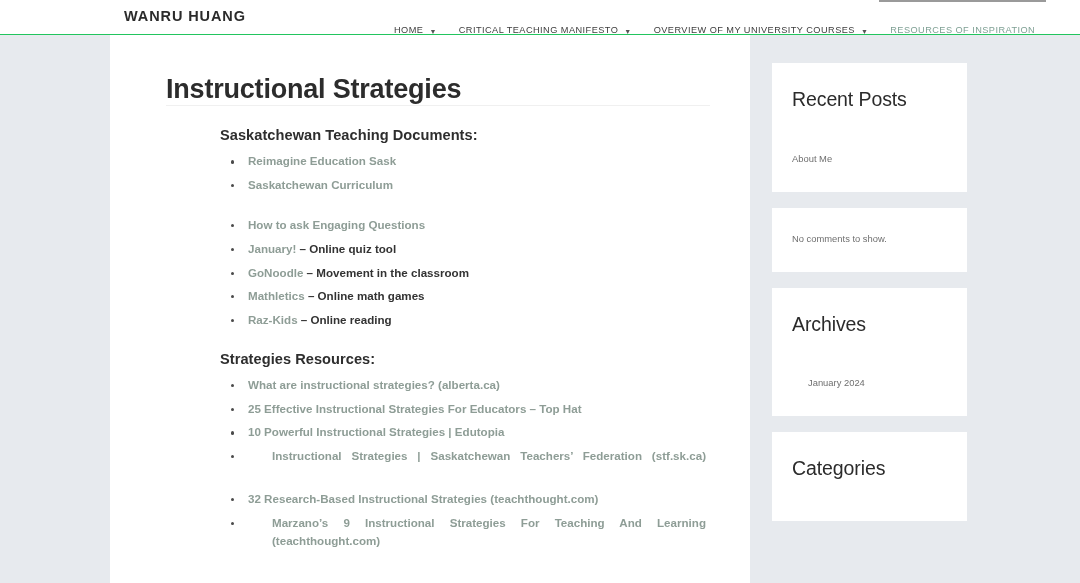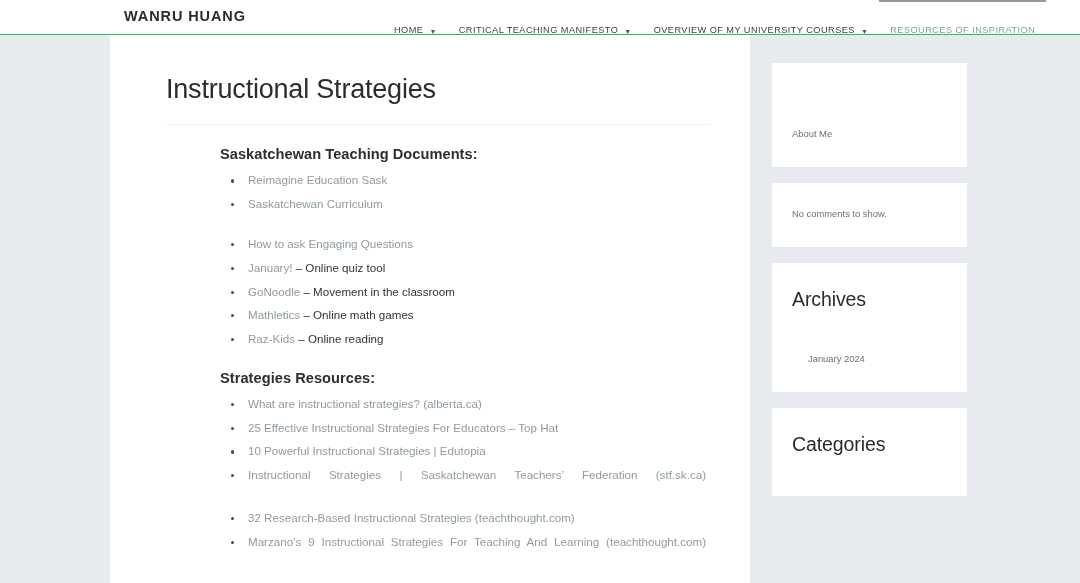--- a/index.html
+++ b/index.html
@@ -93,42 +93,42 @@
     height: 548px;
     background: #ffffff;
   }
 
   .content-inner {
     padding: 38px 40px 0 56px;
   }
 
   .page-title {
     font-size: 27px;
-    font-weight: normal;
+    font-weight: bold;
     color: #2c2c2c;
     letter-spacing: -0.2px;
     line-height: 1.2;
-    padding-bottom: 19px;
     border-bottom: 1px solid #f0f0f0;
     margin-bottom: 0;
   }
 
   .section-block { margin-top: 21px; }
 
   .section-heading {
     font-size: 14.6px;
     font-weight: bold;
     color: #2e2e2e;
     margin-left: 54px;
     letter-spacing: 0.05px;
   }
 
   ul.link-list {
     list-style: none;
     margin: 9px 0 0 54px;
+    font-weight: bold;
   }
 
   ul.link-list li {
     position: relative;
     padding-left: 28px;
     margin-bottom: 5px;
     font-size: 11.6px;
     line-height: 1.62;
     color: #3c3c3c;
     text-align: justify;
@@ -154,20 +154,21 @@
   ul.link-list li .plain {
     color: #333333;
   }
 
   ul.link-list li.justified {
     text-align: justify;
   }
   ul.link-list li.justified > span.jtext {
     display: block;
     text-align: justify;
+    margin-left: 24px;
   }
   ul.link-list li.justified > span.jtext::after {
     content: "";
     display: inline-block;
     width: 100%;
   }
 
   
   .sidebar {
     position: absolute;
@@ -278,20 +279,21 @@
                 <span class="jtext"><a href="#">Marzano’s 9 Instructional Strategies For Teaching And Learning (teachthought.com)</a></span>
               </li>
             </ul>
           </section>
         </div>
     </div>
   </main>
 
   <aside class="sidebar" id="sidebar-host">
       <div class="widget no-indent">
+        <h3 class="widget-title">Recent Posts</h3>
         <ul class="widget-list">
           <li><a href="#">About Me</a></li>
         </ul>
       </div>
       <div class="widget">
         <div class="widget-body">No comments to show.</div>
       </div>
       <div class="widget">
         <h3 class="widget-title">Archives</h3>
         <ul class="widget-list">

